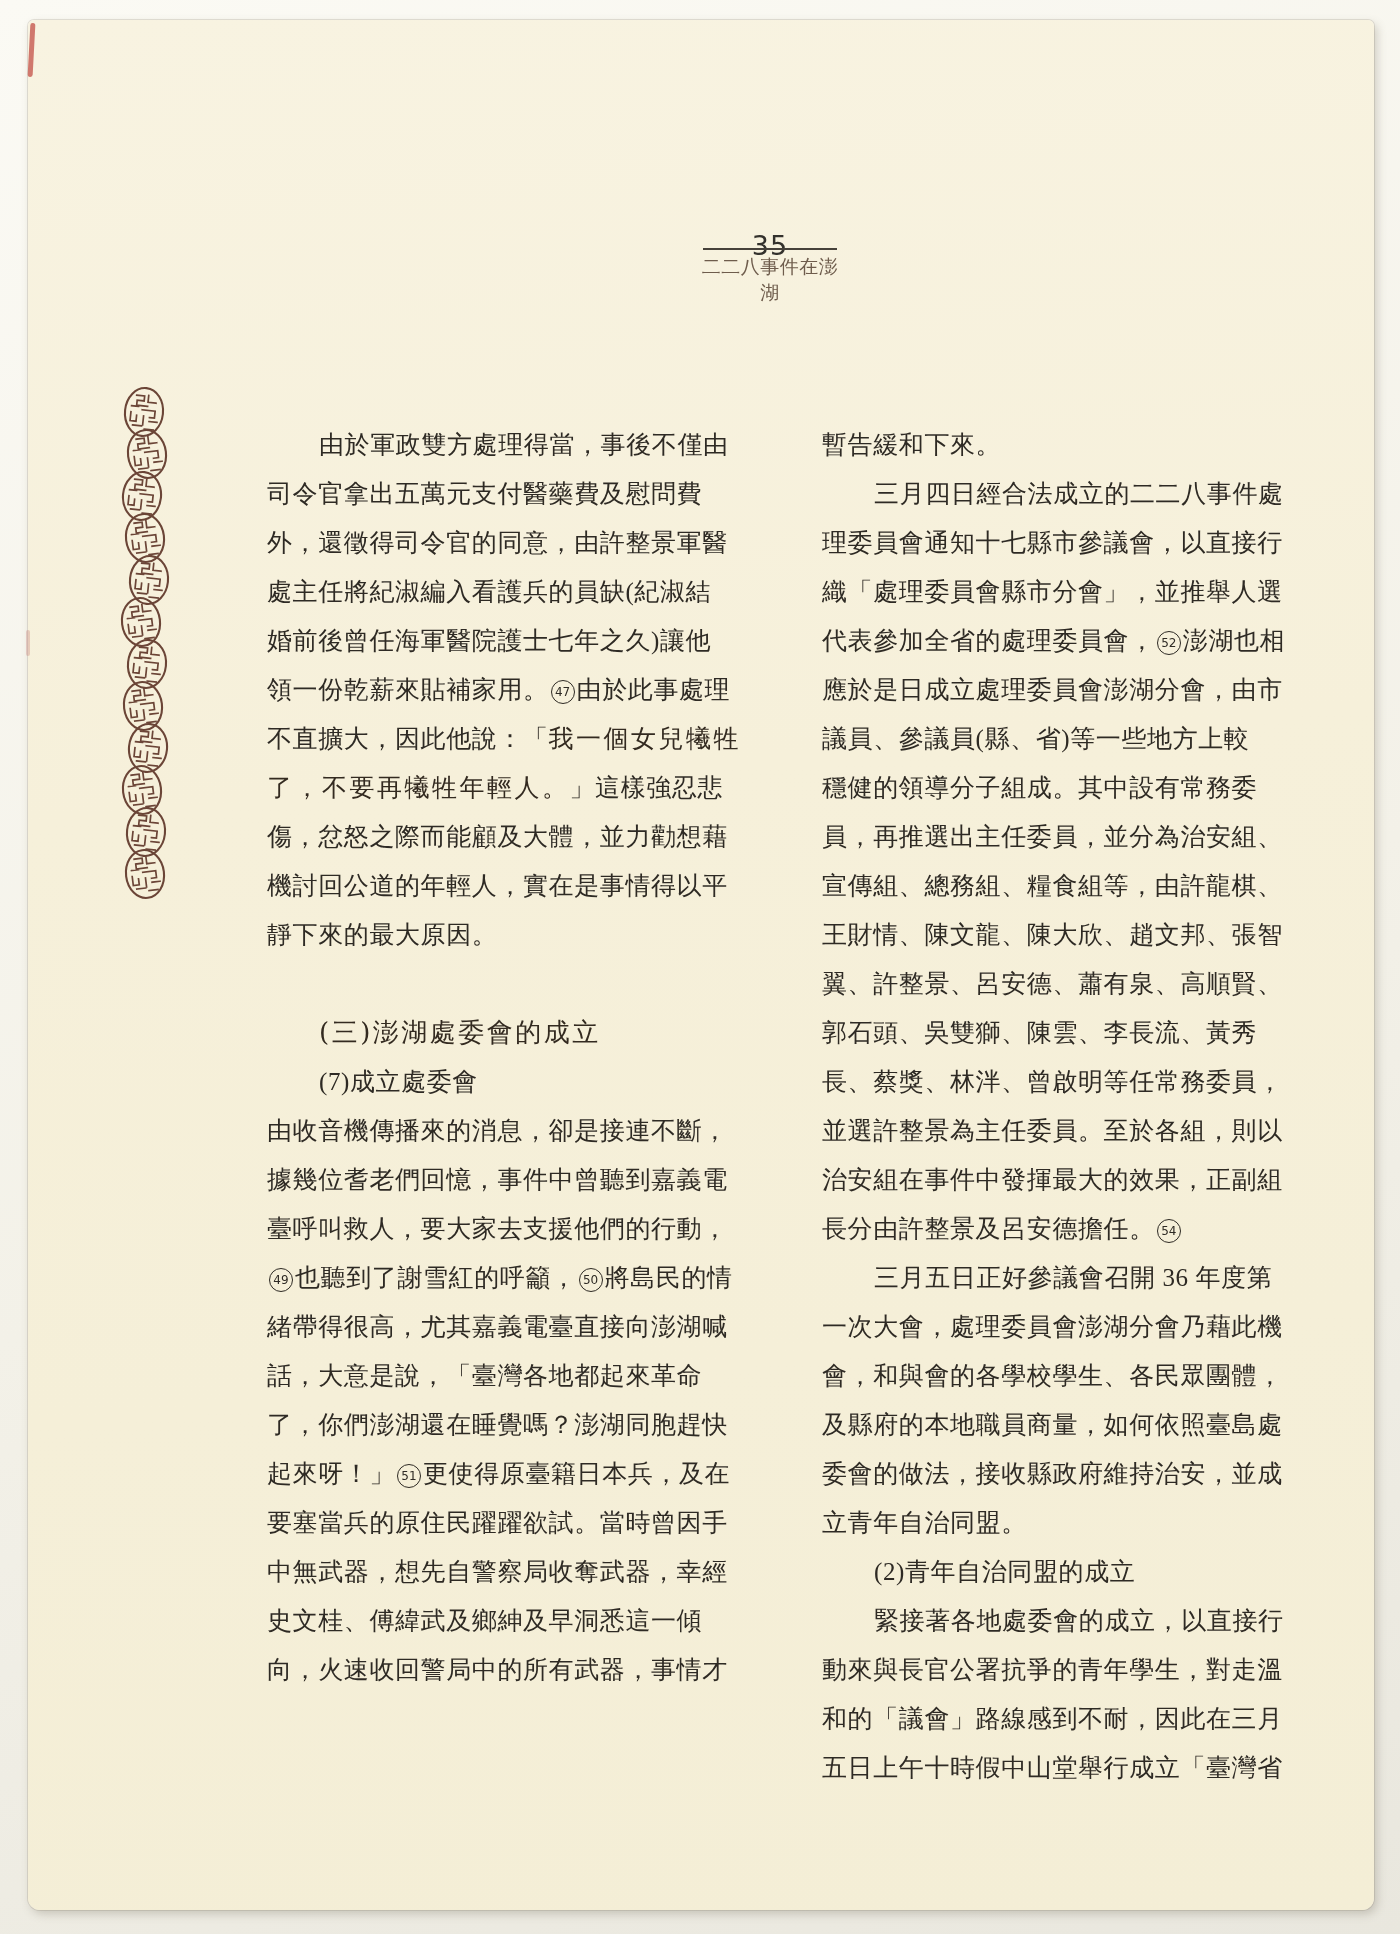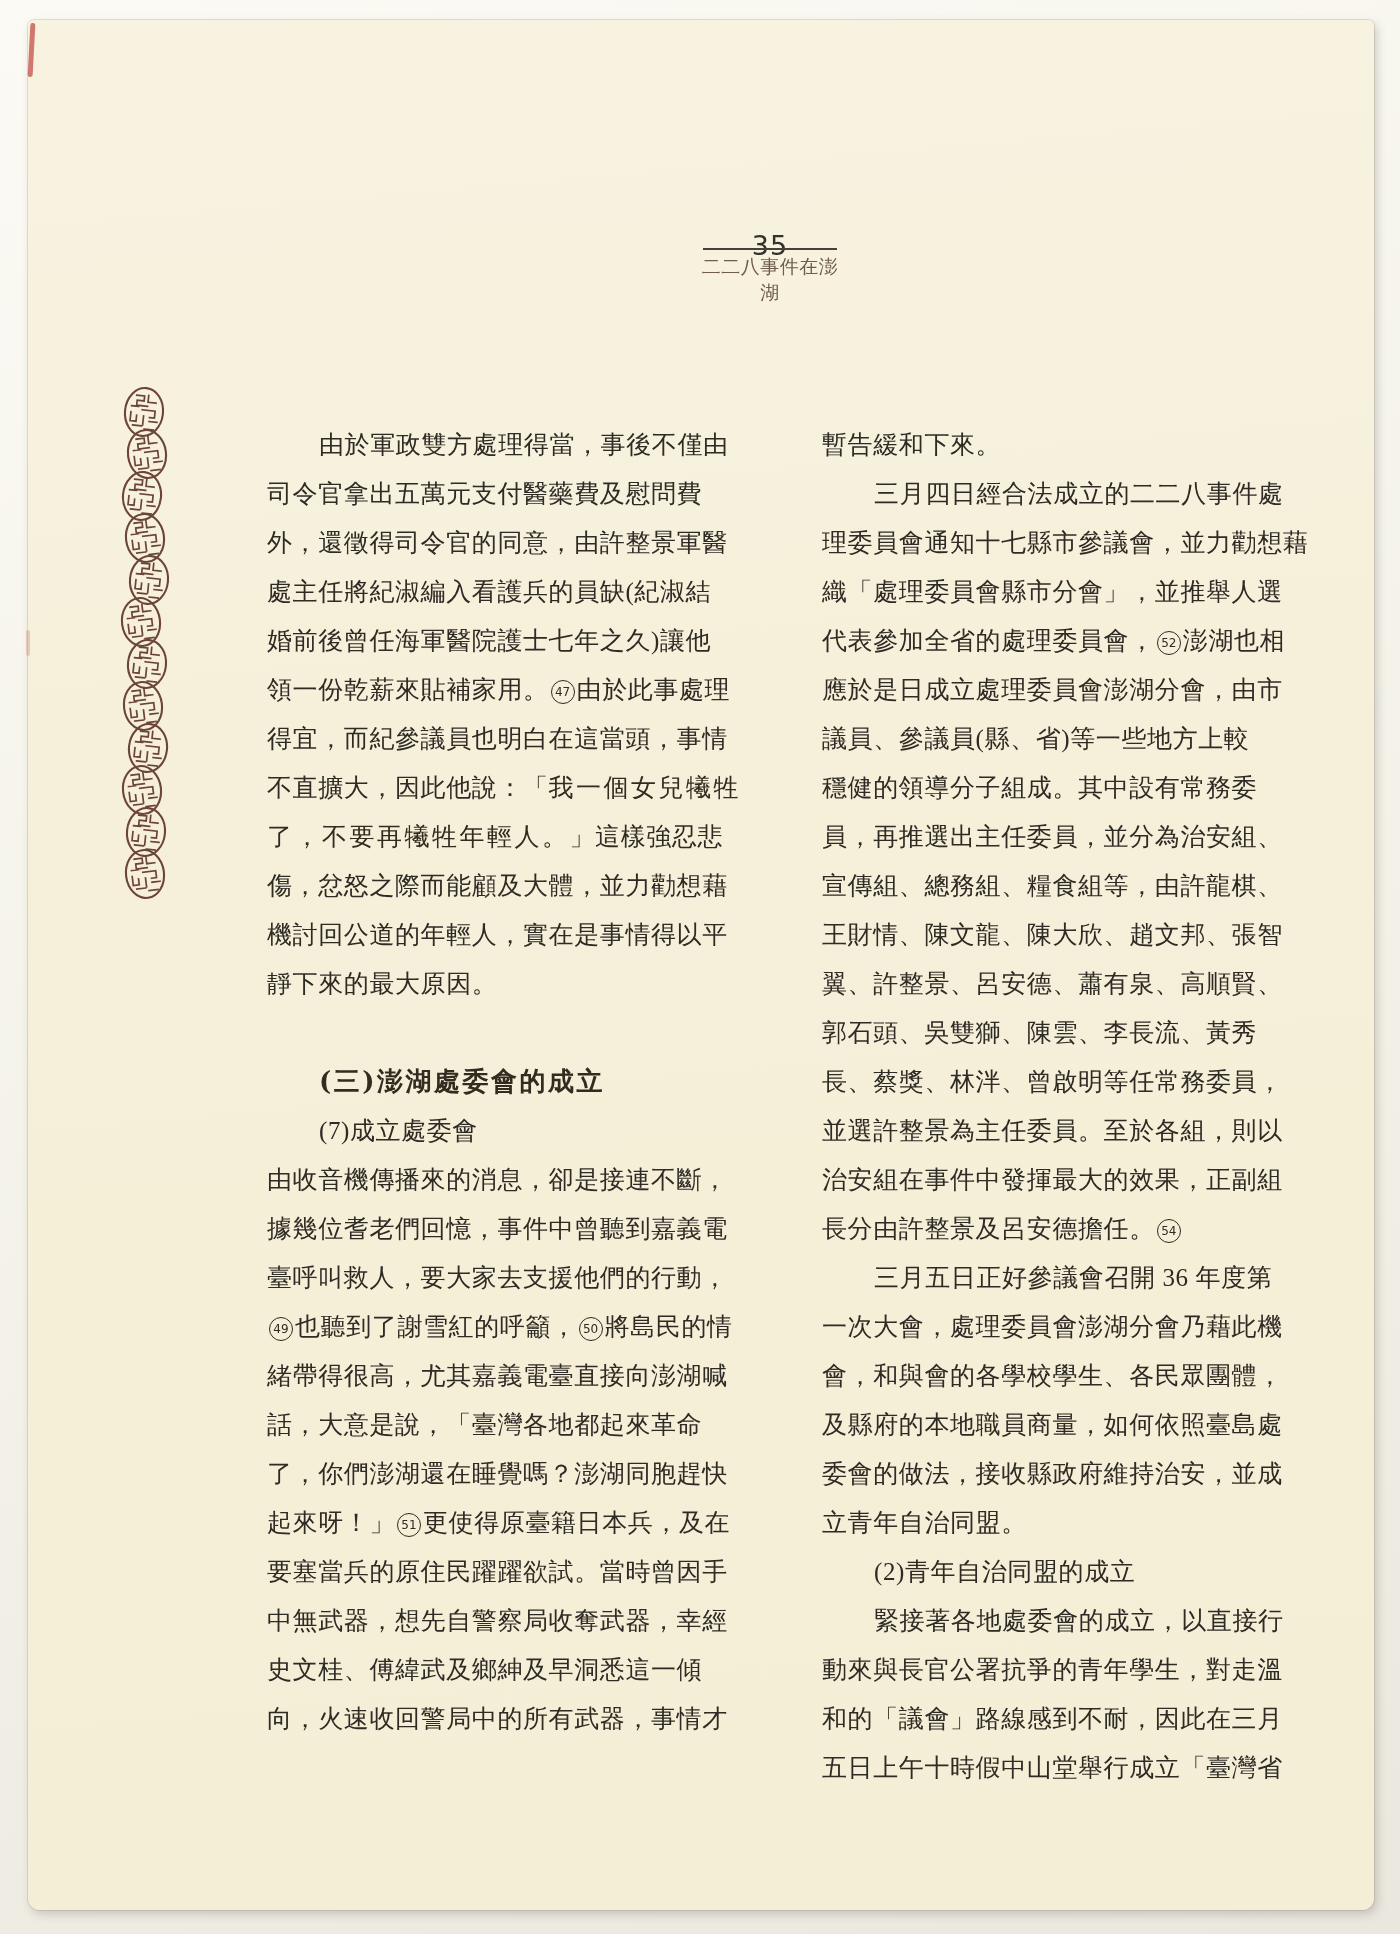--- a/index.html
+++ b/index.html
@@ -37,21 +37,21 @@
   .col{
     position:absolute;top:400px;width:470px;color:#2e2a24;
   }
   .col-left{left:239px;}
   .col-right{left:794px;}
   .line{
     height:49px;line-height:49px;white-space:nowrap;
     font-size:25px;letter-spacing:.6px;
   }
   .line.indent{padding-left:52px;}
-  .line.heading{font-size:26px;letter-spacing:5px;color:#3a3028;font-weight:bold;}
+  .line.heading{font-size:26px;letter-spacing:5px;color:#3a3028;}
   .kai{
     font-family:"DejaVu Serif",serif;letter-spacing:2.5px;color:#332a20;
   }
   .circ{
     display:inline-flex;align-items:center;justify-content:center;
     width:22px;height:22px;border:1.5px solid #2e2a24;border-radius:50%;
     font:12px/1 "DejaVu Sans",sans-serif;vertical-align:2px;margin:0 2px;
     letter-spacing:0;
   }
   .seal-chain{position:absolute;left:57px;top:365px;}
@@ -91,21 +91,20 @@
       <use href="#seal" transform="translate(60,489) rotate(-7)" class="seal-use"></use>
     </svg>
 
   <div class="col col-left">
       <div class="line indent"><span>由於軍政雙方處理得當，事後不僅由</span></div>
       <div class="line"><span>司令官拿出五萬元支付醫藥費及慰問費</span></div>
       <div class="line"><span>外，還徵得司令官的同意，由許整景軍醫</span></div>
       <div class="line"><span>處主任將紀淑編入看護兵的員缺(紀淑結</span></div>
       <div class="line"><span>婚前後曾任海軍醫院護士七年之久)讓他</span></div>
       <div class="line"><span>領一份乾薪來貼補家用。</span><span class="circ">47</span><span>由於此事處理</span></div>
-      <div class="line"><span>得宜，而紀參議員也明白在這當頭，事情</span></div>
       <div class="line"><span>不直擴大，因此他說：「</span><span class="kai">我一個女兒犧牲</span></div>
       <div class="line"><span class="kai">了，不要再犧牲年輕人。</span><span>」這樣強忍悲</span></div>
       <div class="line"><span>傷，忿怒之際而能顧及大體，並力勸想藉</span></div>
       <div class="line"><span>機討回公道的年輕人，實在是事情得以平</span></div>
       <div class="line"><span>靜下來的最大原因。</span></div>
       <div class="line"></div>
       <div class="line indent heading"><span class="kai">(三)澎湖處委會的成立</span></div>
       <div class="line indent"><span>(7)成立處委會</span></div>
       <div class="line"><span>由收音機傳播來的消息，卻是接連不斷，</span></div>
       <div class="line"><span>據幾位耆老們回憶，事件中曾聽到嘉義電</span></div>
@@ -116,21 +115,21 @@
       <div class="line"><span>了，你們澎湖還在睡覺嗎？澎湖同胞趕快</span></div>
       <div class="line"><span>起來呀！」</span><span class="circ">51</span><span>更使得原臺籍日本兵，及在</span></div>
       <div class="line"><span>要塞當兵的原住民躍躍欲試。當時曾因手</span></div>
       <div class="line"><span>中無武器，想先自警察局收奪武器，幸經</span></div>
       <div class="line"><span>史文桂、傅緯武及鄉紳及早洞悉這一傾</span></div>
       <div class="line"><span>向，火速收回警局中的所有武器，事情才</span></div>
     </div>
   <div class="col col-right">
       <div class="line"><span>暫告緩和下來。</span></div>
       <div class="line indent"><span>三月四日經合法成立的二二八事件處</span></div>
-      <div class="line"><span>理委員會通知十七縣市參議會，並力勸想藉</span></div>
+      <div class="line"><span>理委員會通知十七縣市參議會，以直接行</span></div>
       <div class="line"><span>織「處理委員會縣市分會」，並推舉人選</span></div>
       <div class="line"><span>代表參加全省的處理委員會，</span><span class="circ">52</span><span>澎湖也相</span></div>
       <div class="line"><span>應於是日成立處理委員會澎湖分會，由市</span></div>
       <div class="line"><span>議員、參議員(縣、省)等一些地方上較</span></div>
       <div class="line"><span>穩健的領導分子組成。其中設有常務委</span></div>
       <div class="line"><span>員，再推選出主任委員，並分為治安組、</span></div>
       <div class="line"><span>宣傳組、總務組、糧食組等，由許龍棋、</span></div>
       <div class="line"><span>王財情、陳文龍、陳大欣、趙文邦、張智</span></div>
       <div class="line"><span>翼、許整景、呂安德、蕭有泉、高順賢、</span></div>
       <div class="line"><span>郭石頭、吳雙獅、陳雲、李長流、黃秀</span></div>

